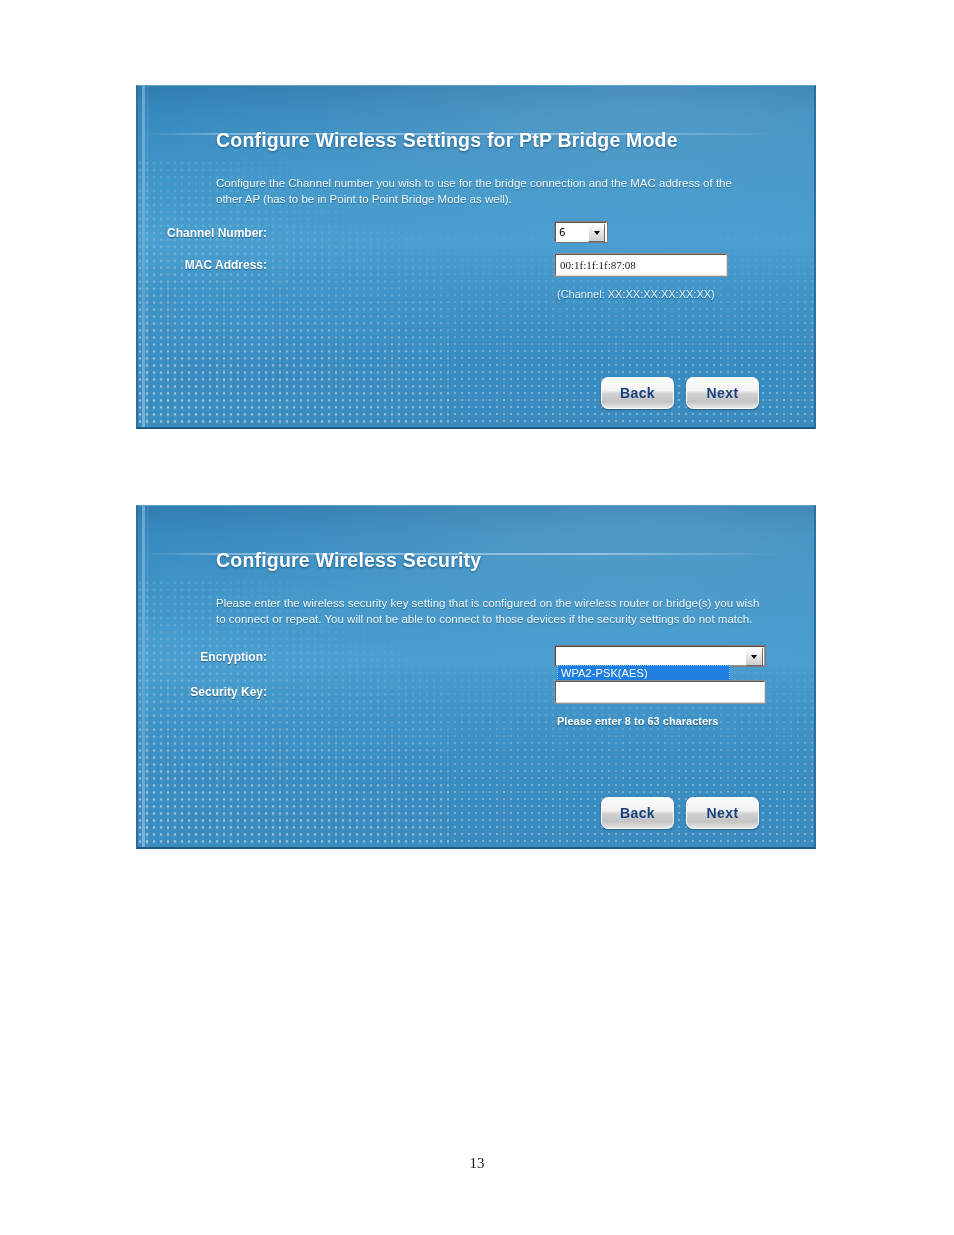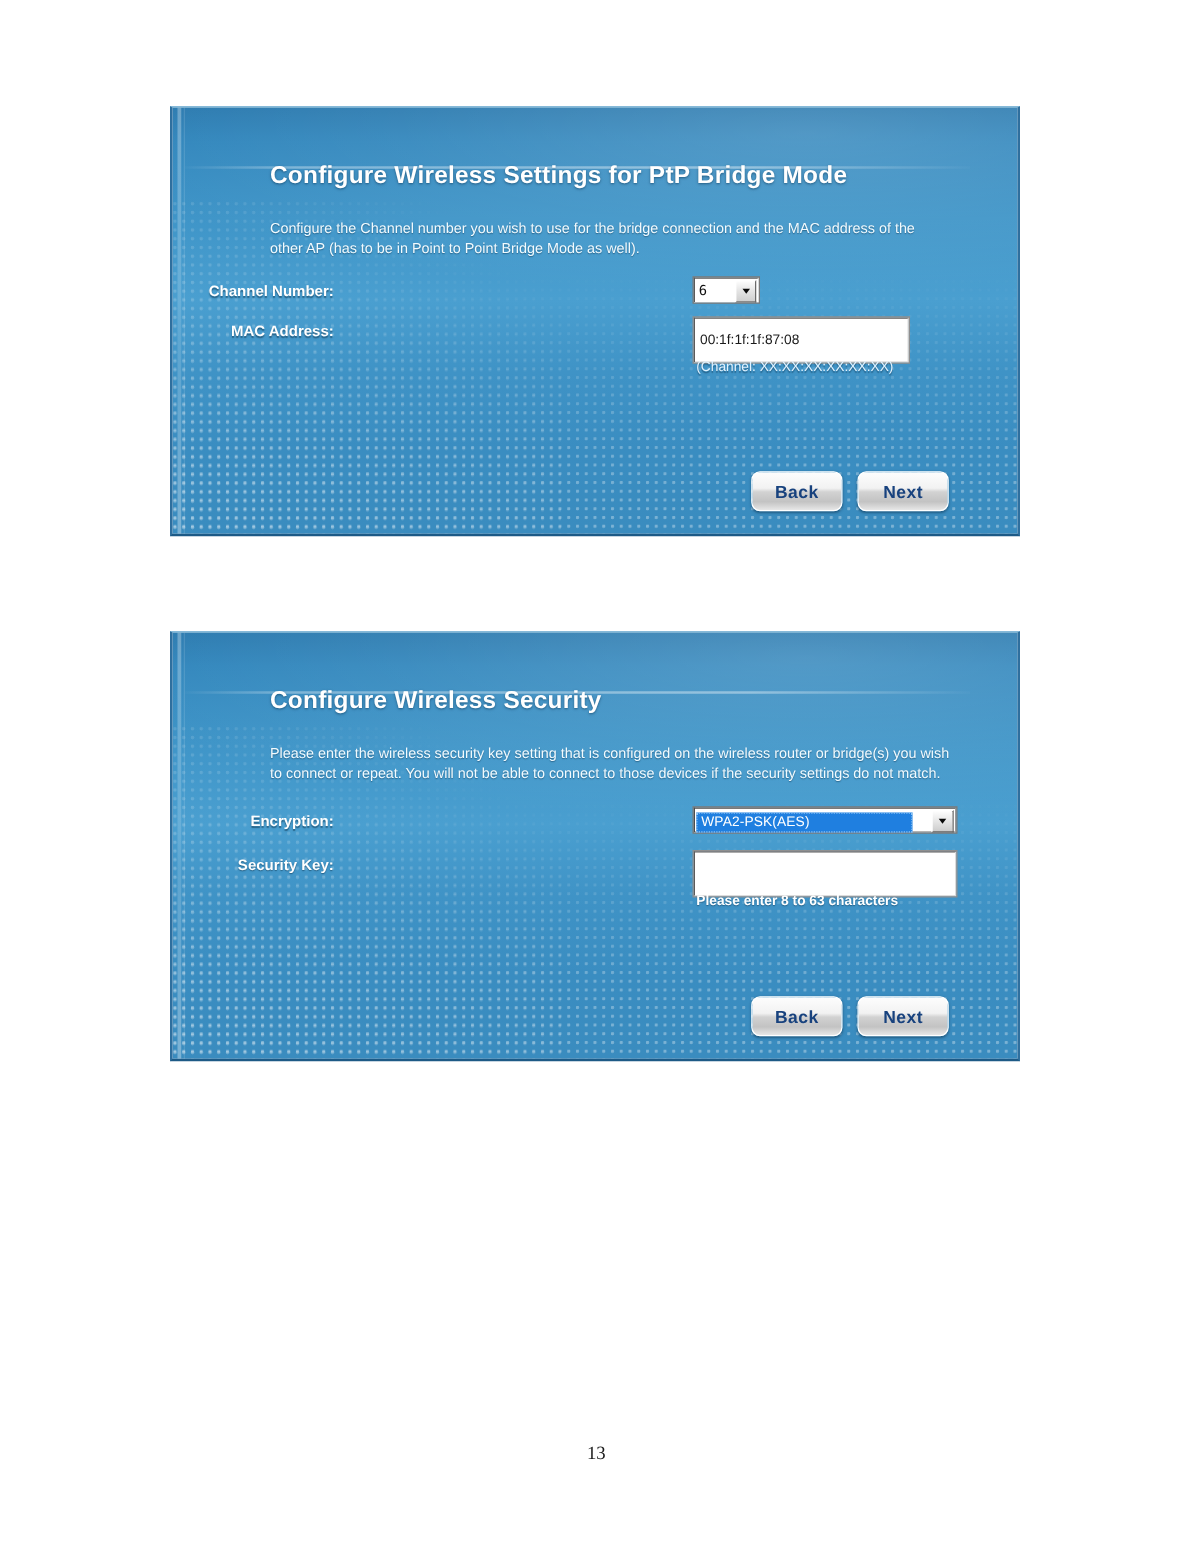--- a/index.html
+++ b/index.html
@@ -154,25 +154,25 @@
   .txt-input {
     box-sizing: border-box;
     background: #ffffff;
     border: 1px solid #ffffff;
     border-top-color: #5b5b5b;
     border-left-color: #5b5b5b;
     border-right-color: #dcdcdc;
     border-bottom-color: #dcdcdc;
     outline: 1px solid #8f8f8f;
     outline-offset: 0px;
-    font-family: Liberation Sans, sans-serif;
+    font-family: Liberation Serif, serif;
     font-size: 11px;
     color: #1a1a1a;
     padding: 0 4px;
-    height: 36px;
+    height: 22px;
     line-height: 20px;
   }
   .mac-input  { width: 172px; }
   .key-input  { width: 210px; }
 
   
   .chan-select {
     position: relative;
     box-sizing: border-box;
     width: 52px;
@@ -219,21 +219,21 @@
     background: #ffffff;
     border: 1px solid #9a9a9a;
     border-top-color: #4d4d4d;
     border-left-color: #4d4d4d;
     outline: 1px solid #7b7b7b;
     display: flex;
     align-items: center;
   }
   .enc-highlight {
     position: absolute;
-    left: 1px; top: 3px;
+    left: 1px; top: 18px;
     width: 173px; height: 16px;
     background: #1f7fe0;
     border: 1px dotted #8fc4f2;
     box-sizing: border-box;
     display: flex;
     align-items: center;
   }
   .enc-value {
     font-size: 11px;
     color: #ffffff;

